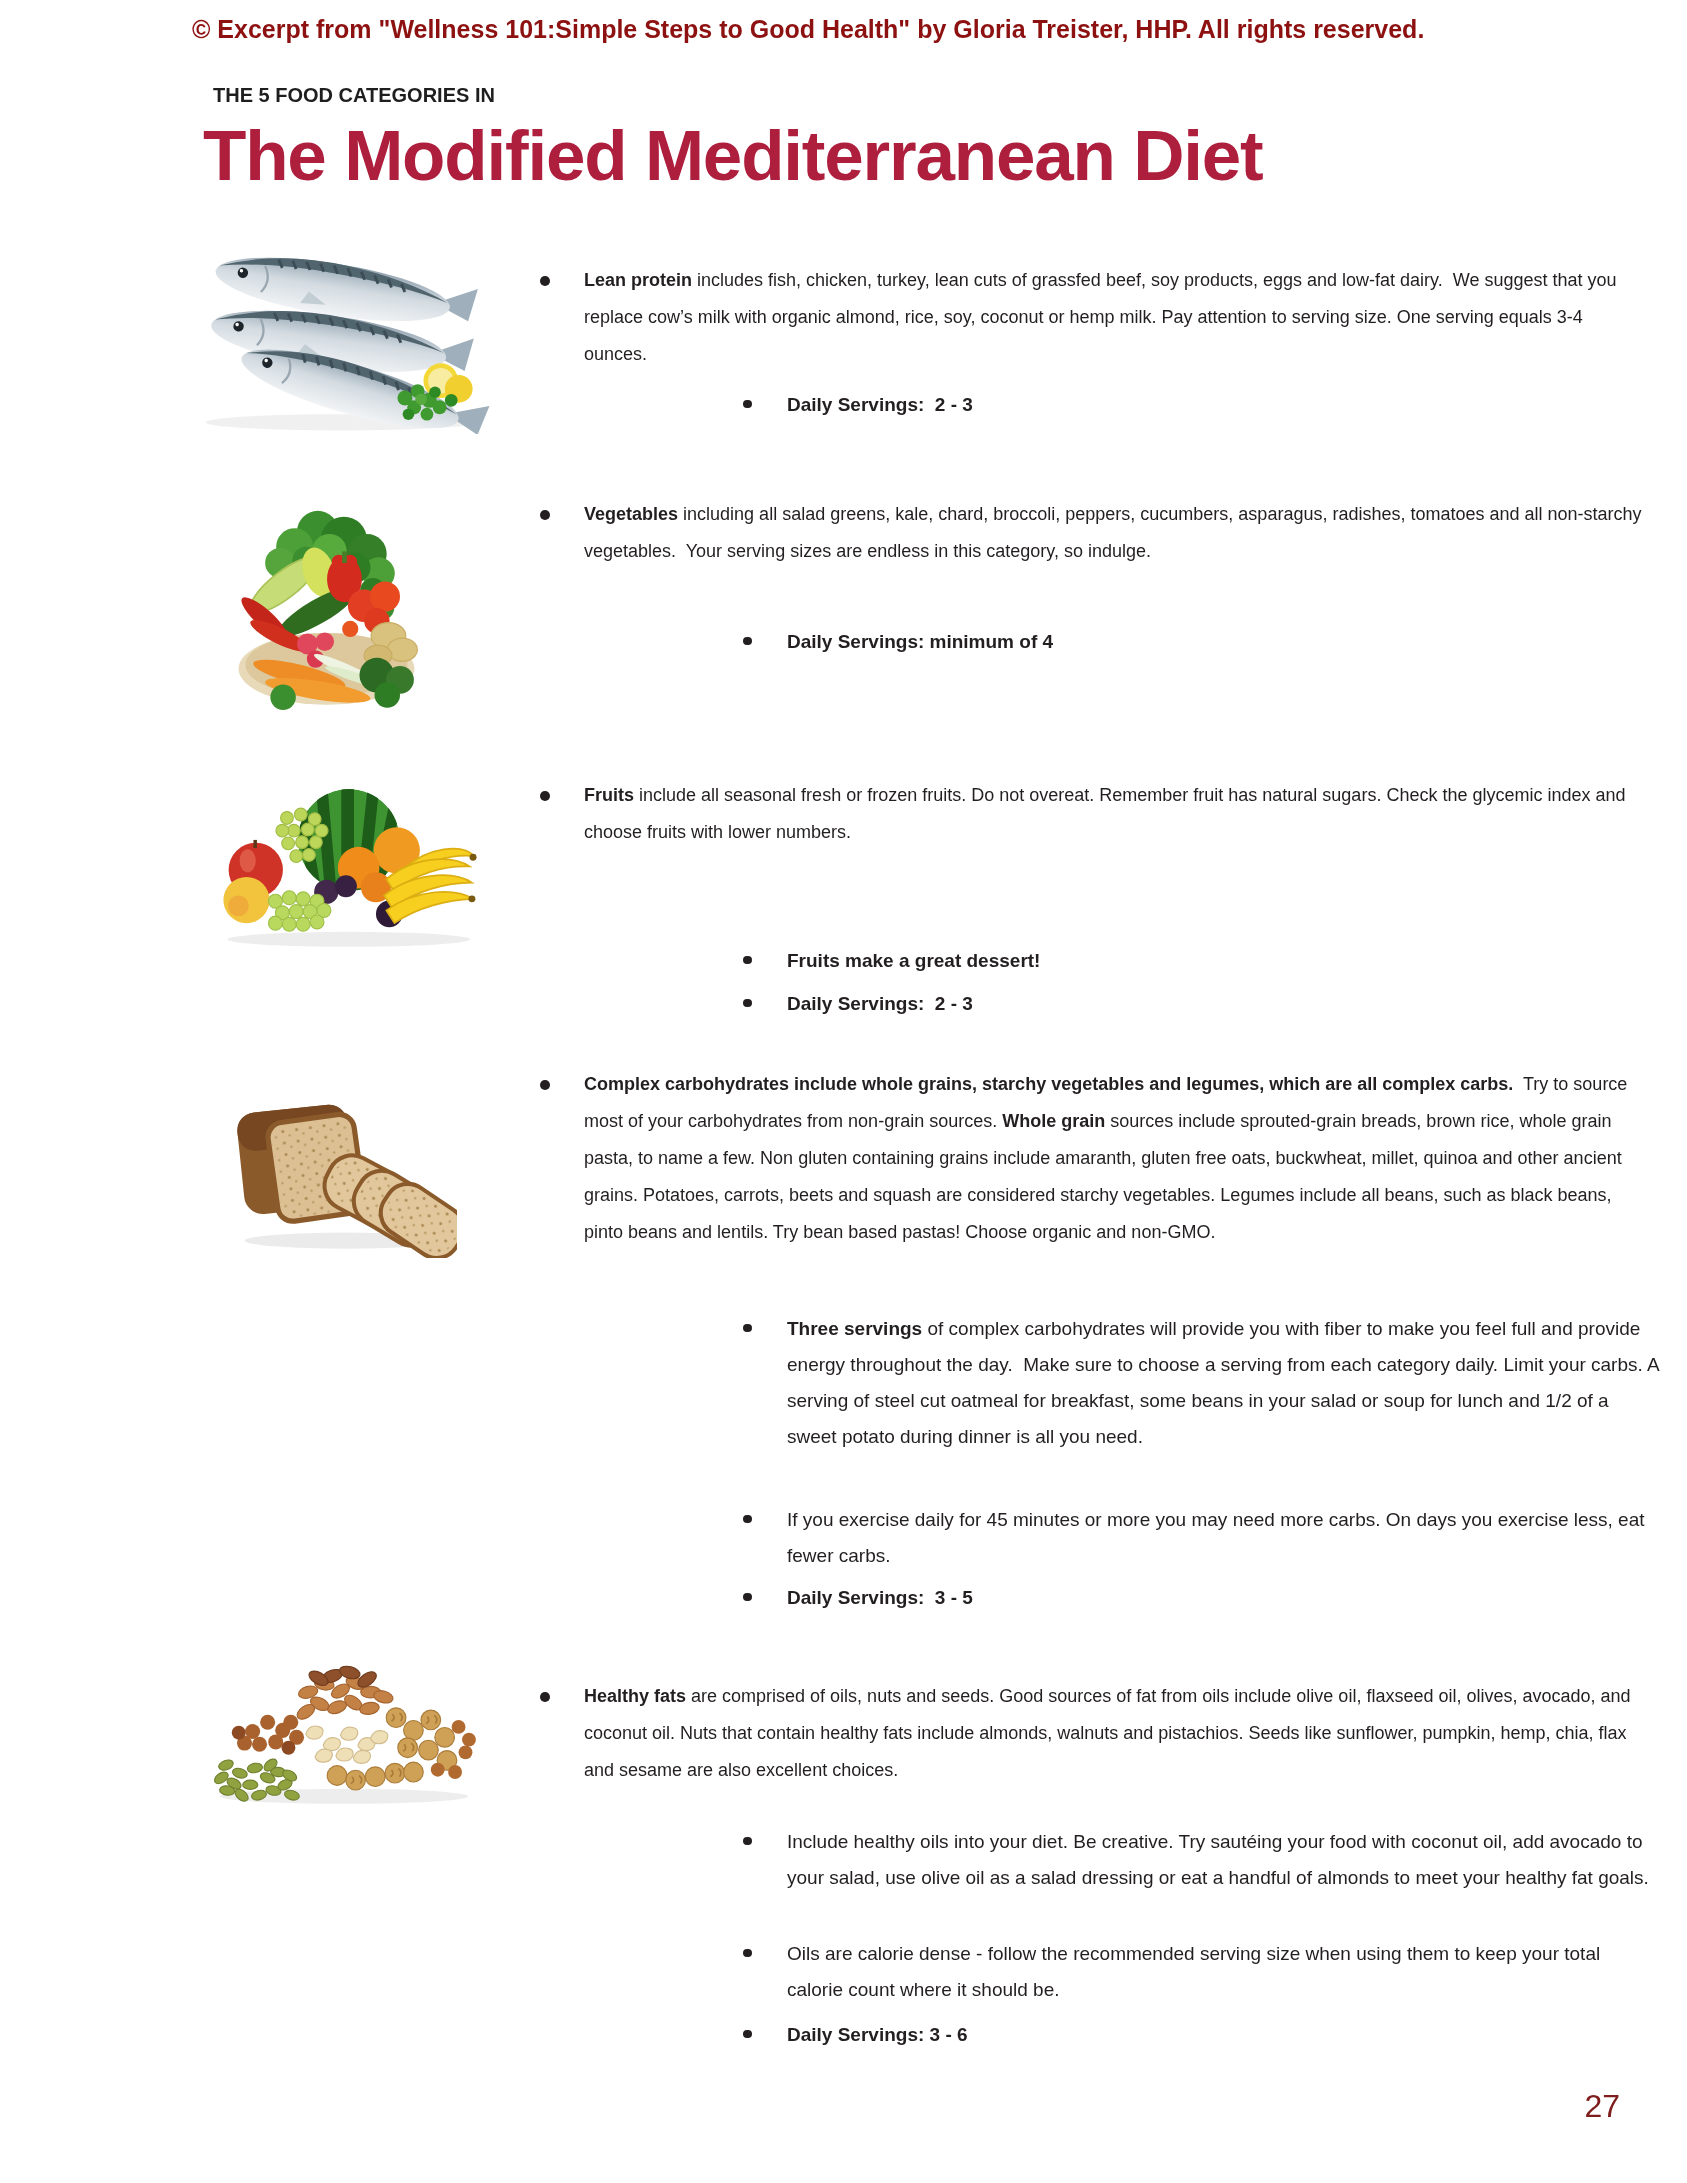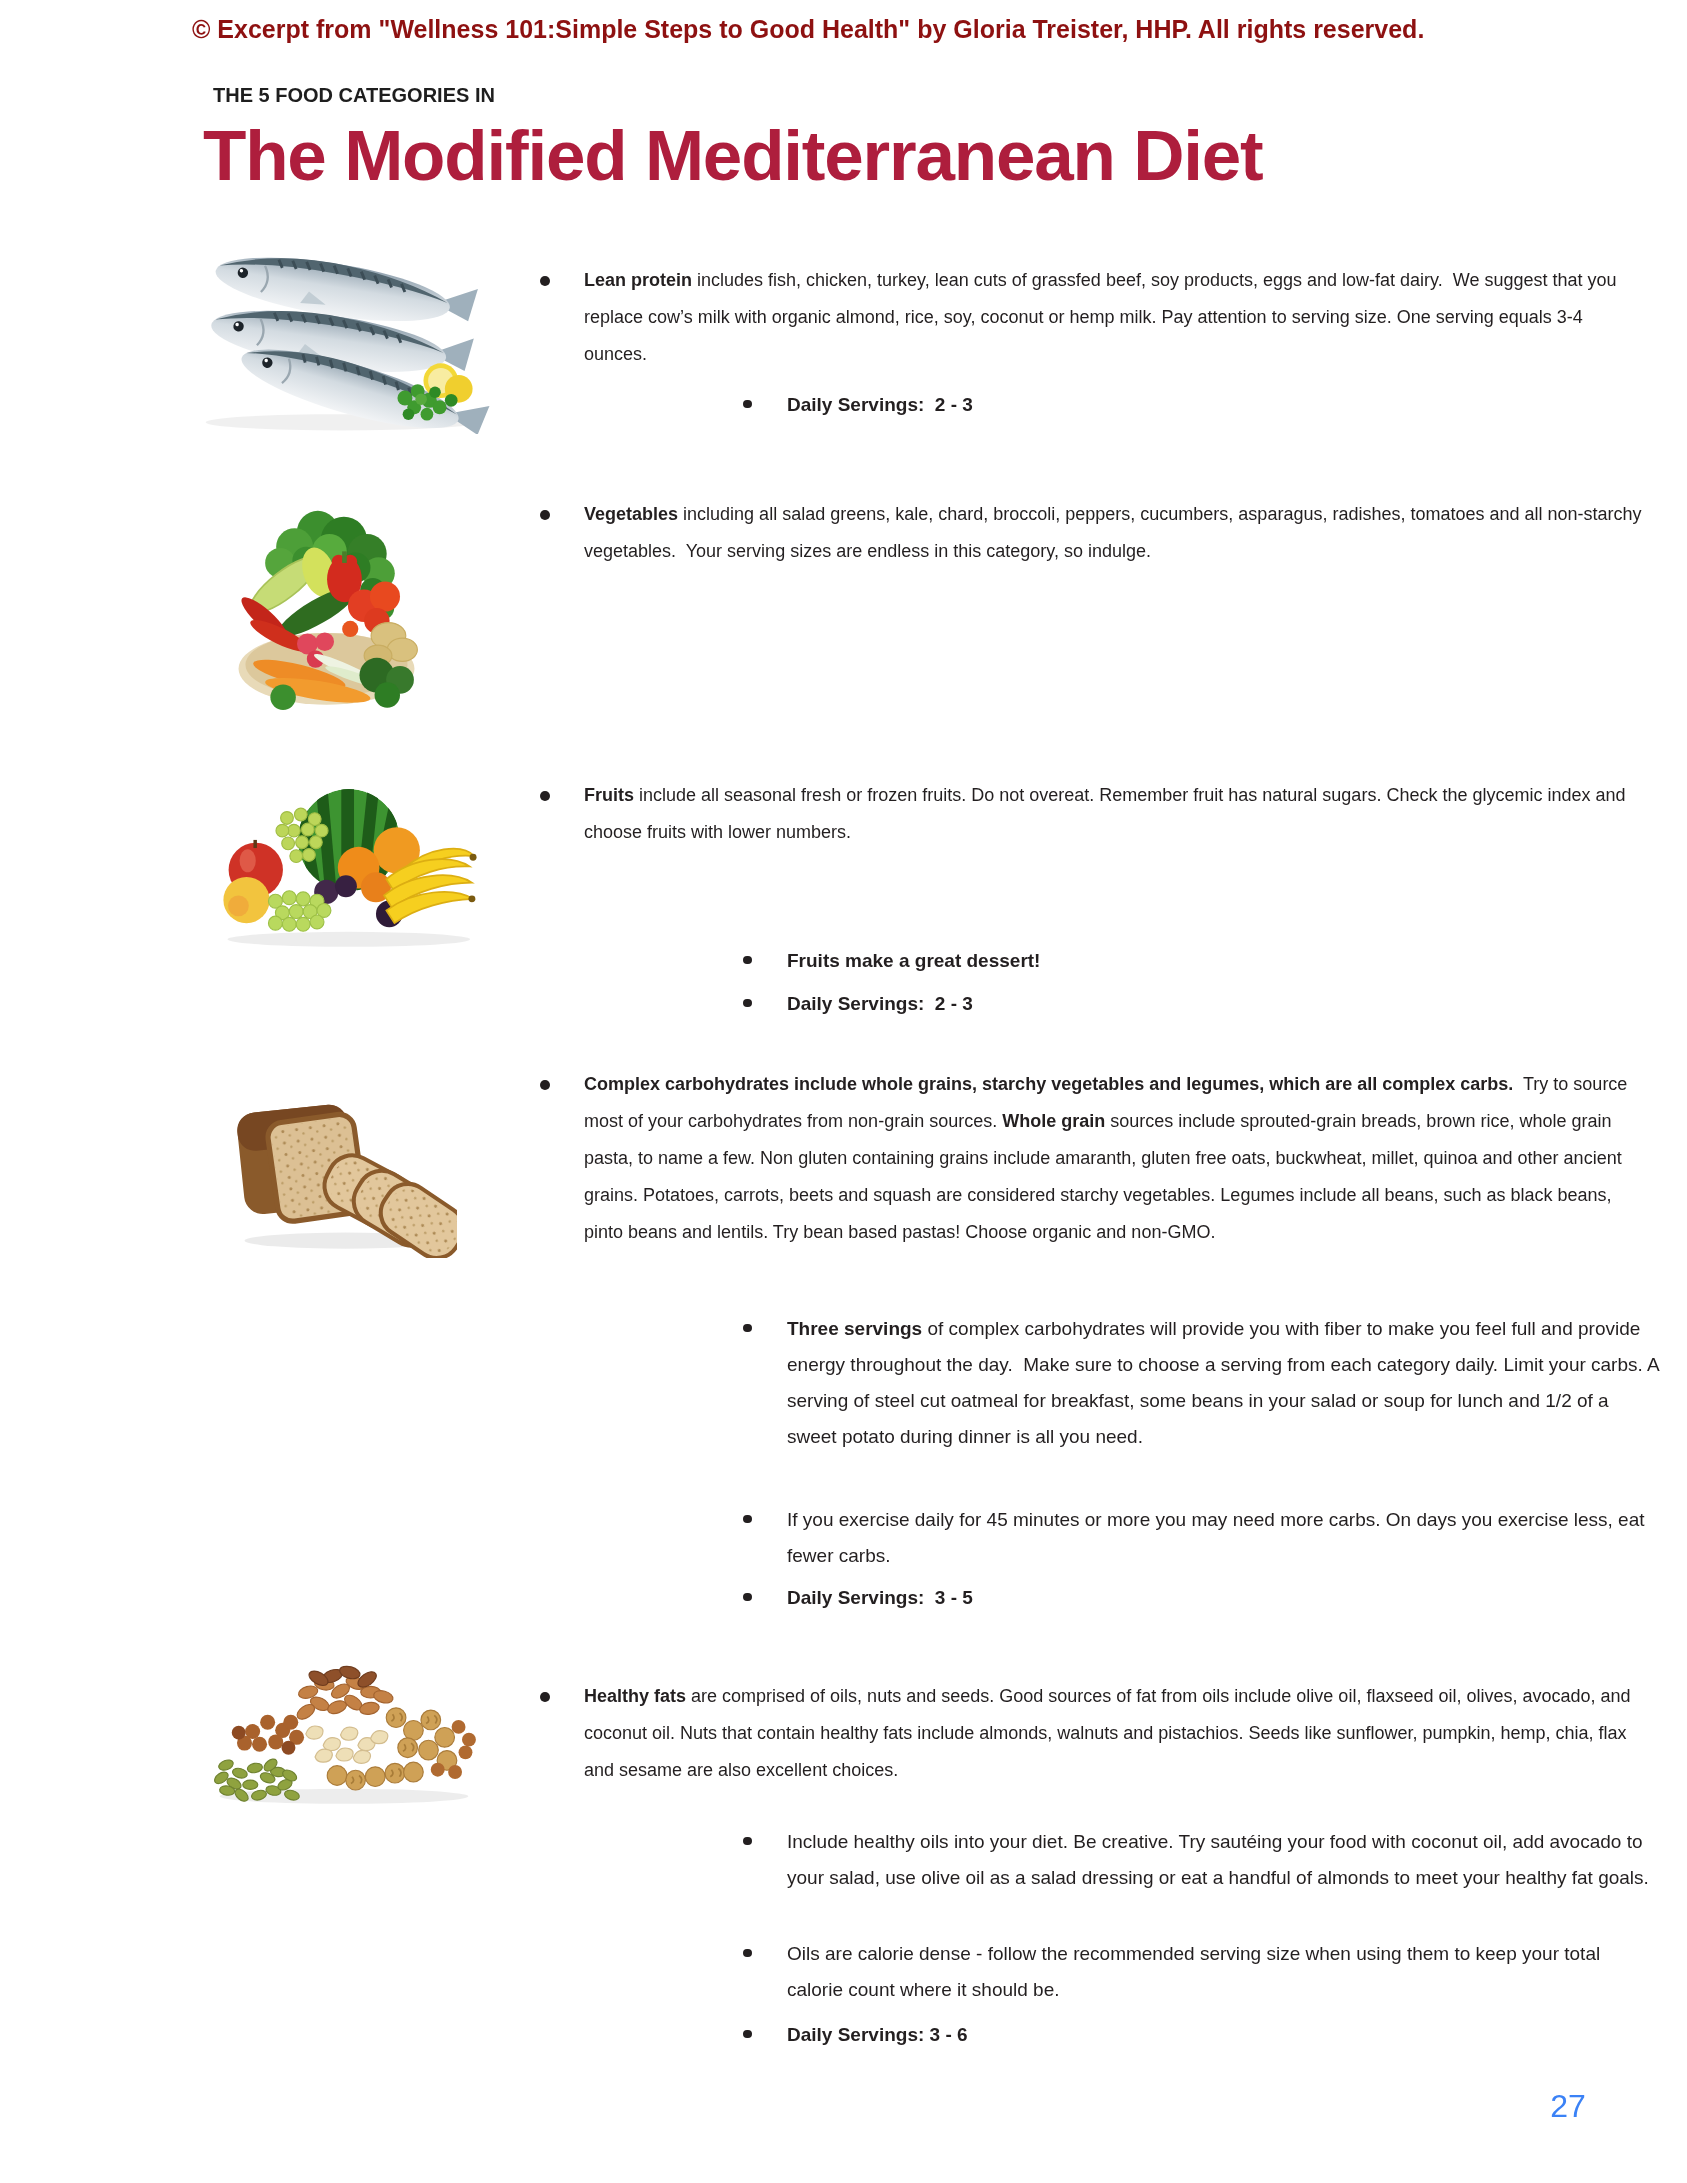--- a/index.html
+++ b/index.html
@@ -32,22 +32,22 @@
     position:absolute; left:734px; width:926px; padding-left:53px; box-sizing:border-box;
     font-size:19px; line-height:36px; white-space:pre-wrap;
   }
   .bullet2::before {
     content:""; position:absolute; left:9.3px; top:12.7px; width:8.7px; height:8.7px;
     border-radius:50%; background:var(--body-text, #231f20);
   }
   strong { font-weight:bold; }
   .photo { position:absolute; }
   .pagenum {
-    position:absolute; left:1516px; top:2088px; width:104px; text-align:center;
-    font-size:32px; color:#3b82f6;
+    position:absolute; left:1516px; top:2088px; width:104px; text-align:right;
+    font-size:32px; color:#7f1d1d;
   }
 </style>
 </head>
 <body>
 
 <div class="page">
 
   <div class="copyright">© Excerpt from "Wellness 101:Simple Steps to Good Health" by Gloria Treister, HHP. All rights reserved.</div>
   <div class="kicker">THE 5 FOOD CATEGORIES IN</div>
   <h1 class="title">The Modified Mediterranean Diet</h1>
@@ -336,20 +336,21 @@
         <circle cx="434" cy="190" r="12"></circle>
       <circle cx="404" cy="186" r="12"></circle>
         <circle cx="458" cy="134" r="12"></circle>
     </g>
   </svg>
 
   <div class="bullet1" style="top:262px"><strong>Lean protein</strong><span> includes fish, chicken, turkey, lean cuts of grassfed beef, soy products, eggs and low-fat dairy.  We suggest that you replace cow’s milk with organic almond, rice, soy, coconut or hemp milk. Pay attention to serving size. One serving equals 3-4 ounces.</span></div>
   <div class="bullet2" style="top:387px"><strong>Daily Servings:  2 - 3</strong></div>
 
   <div class="bullet1" style="top:496px"><strong>Vegetables</strong><span> including all salad greens, kale, chard, broccoli, peppers, cucumbers, asparagus, radishes, tomatoes and all non-starchy vegetables.  Your serving sizes are endless in this category, so indulge.</span></div>
+  <div class="bullet2" style="top:624px"><strong>Daily Servings: minimum of 4</strong></div>
 
   <div class="bullet1" style="top:777px"><strong>Fruits</strong><span> include all seasonal fresh or frozen fruits. Do not overeat. Remember fruit has natural sugars. Check the glycemic index and choose fruits with lower numbers.</span></div>
   <div class="bullet2" style="top:943px"><strong>Fruits make a great dessert!</strong></div>
   <div class="bullet2" style="top:986px"><strong>Daily Servings:  2 - 3</strong></div>
 
   <div class="bullet1" style="top:1066px"><strong>Complex carbohydrates include whole grains, starchy vegetables and legumes, which are all complex carbs.</strong><span>  Try to source most of your carbohydrates from non-grain sources. </span><strong>Whole grain</strong><span> sources include sprouted-grain breads, brown rice, whole grain pasta, to name a few. Non gluten containing grains include amaranth, gluten free oats, buckwheat, millet, quinoa and other ancient grains. Potatoes, carrots, beets and squash are considered starchy vegetables. Legumes include all beans, such as black beans, pinto beans and lentils. Try bean based pastas! Choose organic and non-GMO.</span></div>
   <div class="bullet2" style="top:1311px"><strong>Three servings</strong><span> of complex carbohydrates will provide you with fiber to make you feel full and provide energy throughout the day.  Make sure to choose a serving from each category daily. Limit your carbs. A serving of steel cut oatmeal for breakfast, some beans in your salad or soup for lunch and 1/2 of a sweet potato during dinner is all you need.</span></div>
   <div class="bullet2" style="top:1502px"><span>If you exercise daily for 45 minutes or more you may need more carbs. On days you exercise less, eat fewer carbs.</span></div>
   <div class="bullet2" style="top:1580px"><strong>Daily Servings:  3 - 5</strong></div>
 

